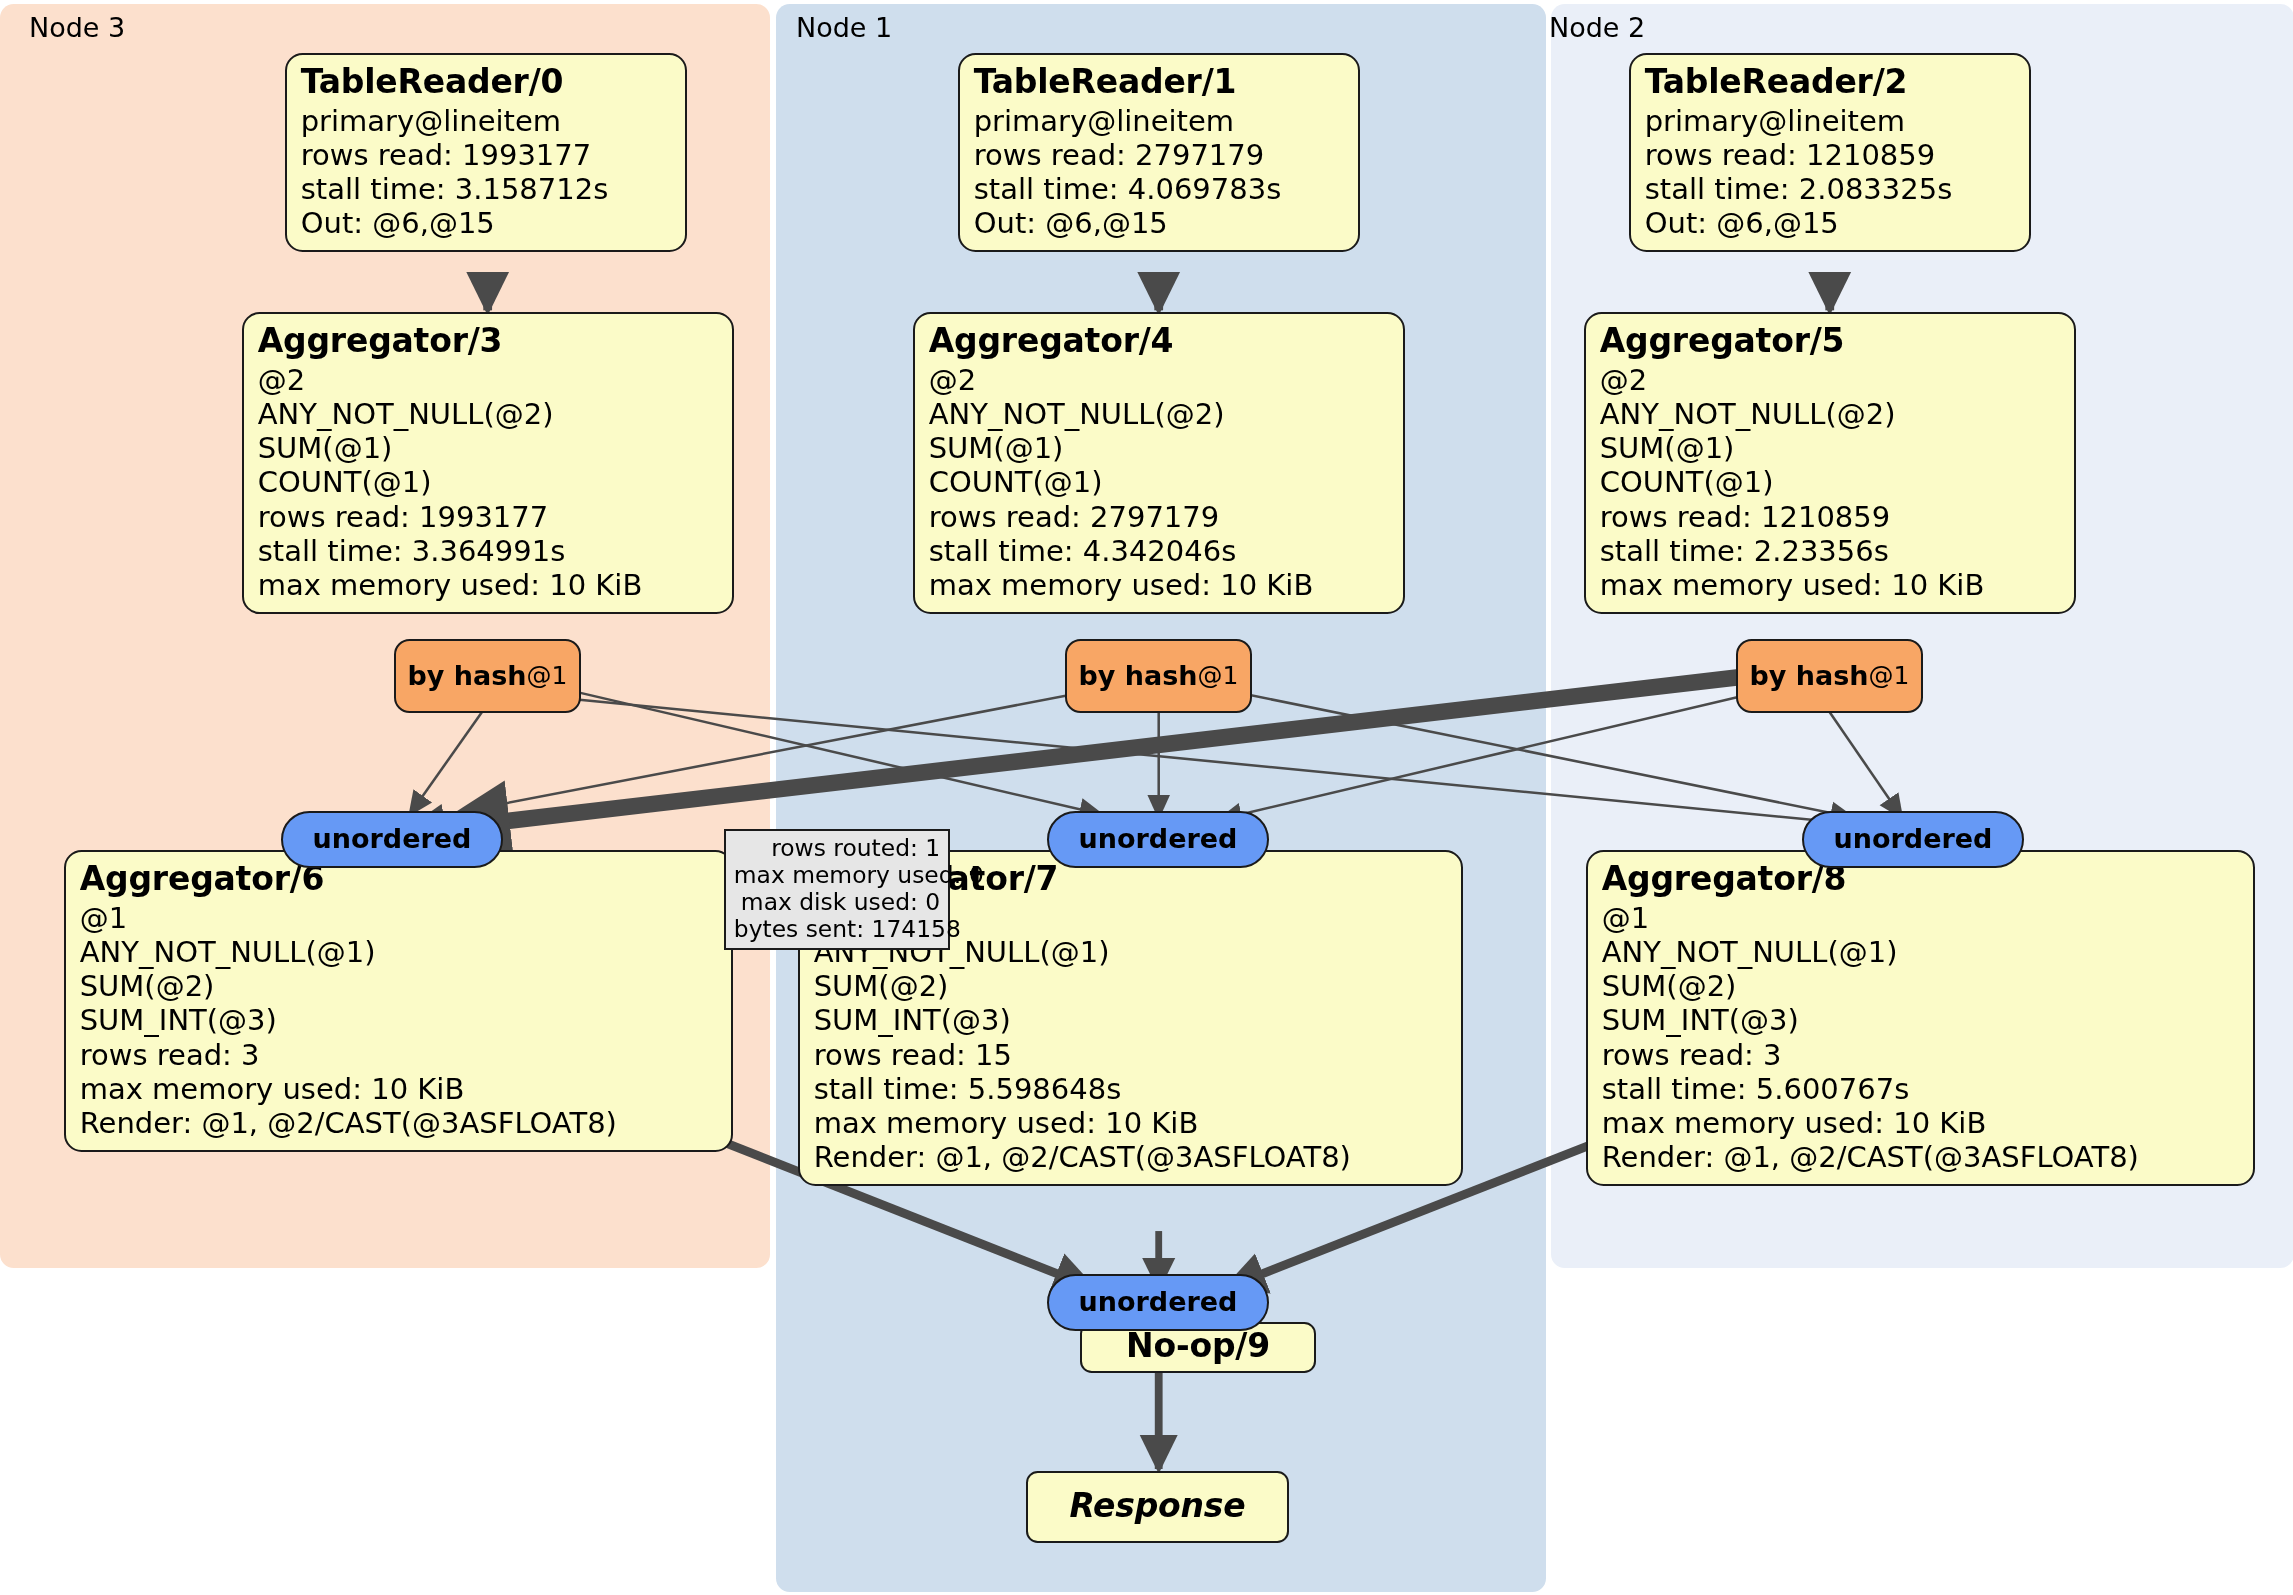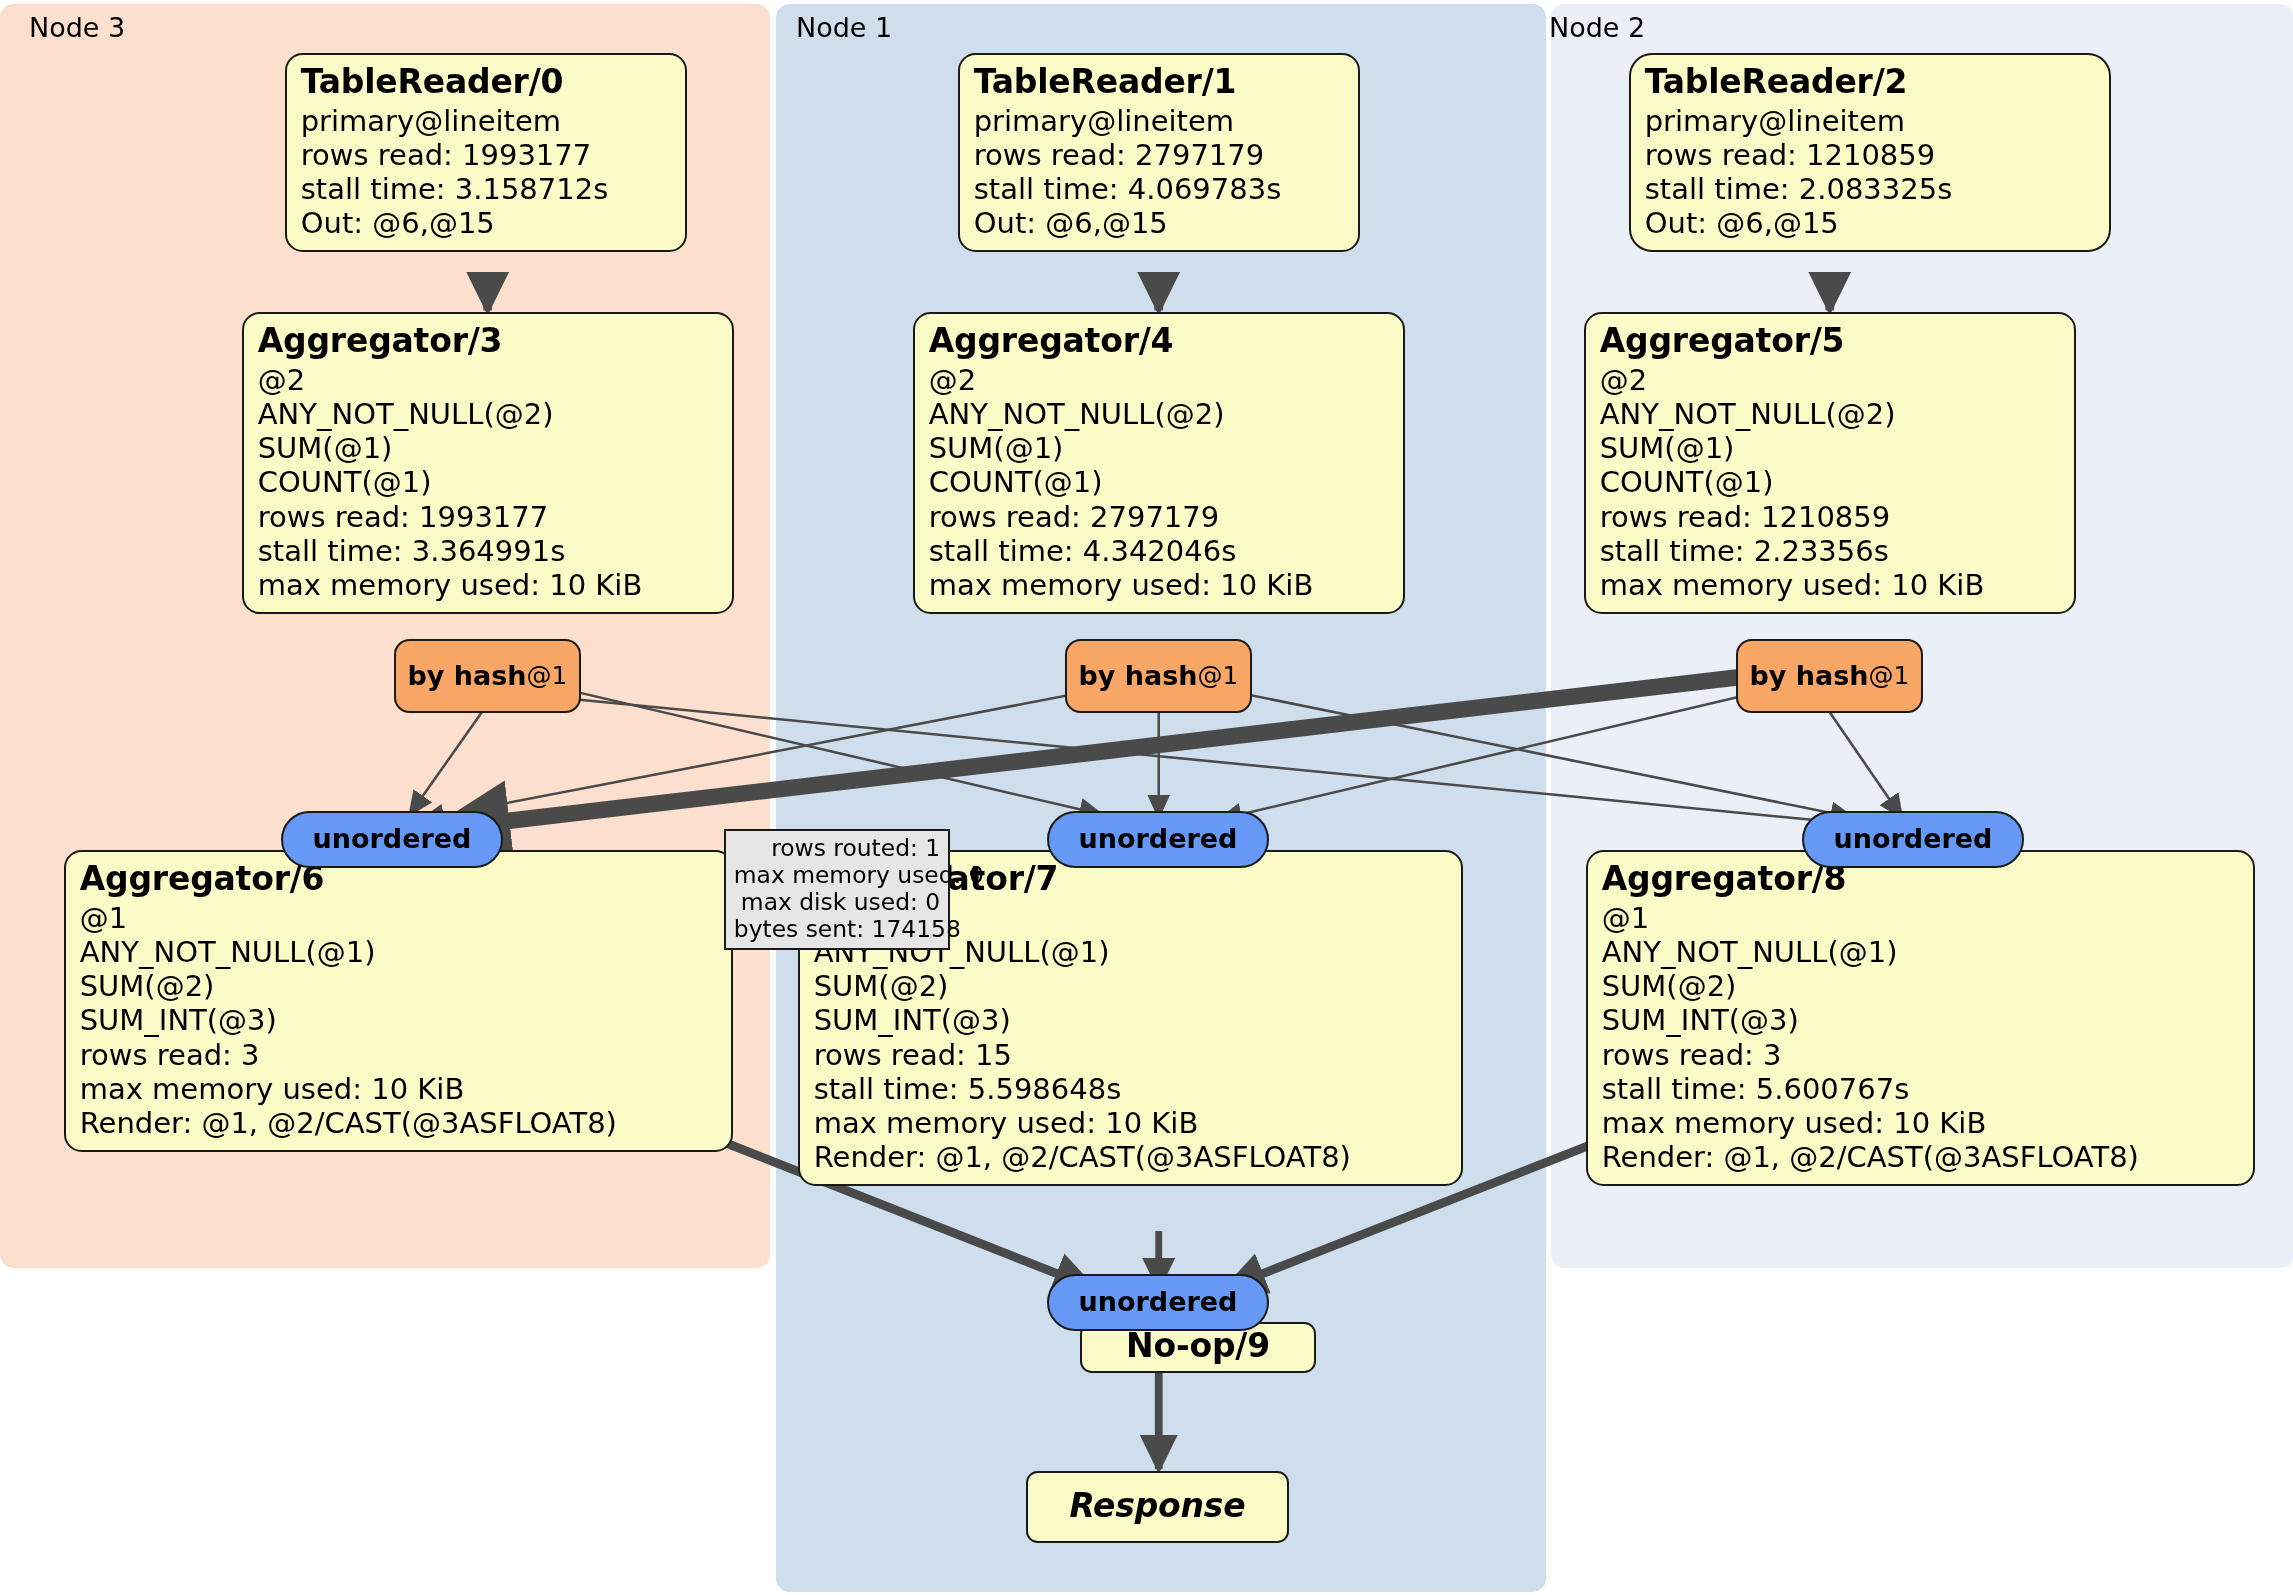--- a/index.html
+++ b/index.html
@@ -171,21 +171,21 @@
   </div>
 
   <div class="node" style="left:958px; top:53px; width:402px;">
     <div class="title">TableReader/1</div>
     <div class="line">primary@lineitem</div>
     <div class="line">rows read: 2797179</div>
     <div class="line">stall time: 4.069783s</div>
     <div class="line">Out: @6,@15</div>
   </div>
 
-  <div class="node" style="left:1629px; top:53px; width:482px;border-radius:23px;">
+  <div class="node" style="left:1629px; top:53px; width:402px;">
     <div class="title">TableReader/2</div>
     <div class="line">primary@lineitem</div>
     <div class="line">rows read: 1210859</div>
     <div class="line">stall time: 2.083325s</div>
     <div class="line">Out: @6,@15</div>
   </div>
 
   <div class="node" style="left:242px; top:312px; width:492px;">
     <div class="title">Aggregator/3</div>
     <div class="line">@2</div>

